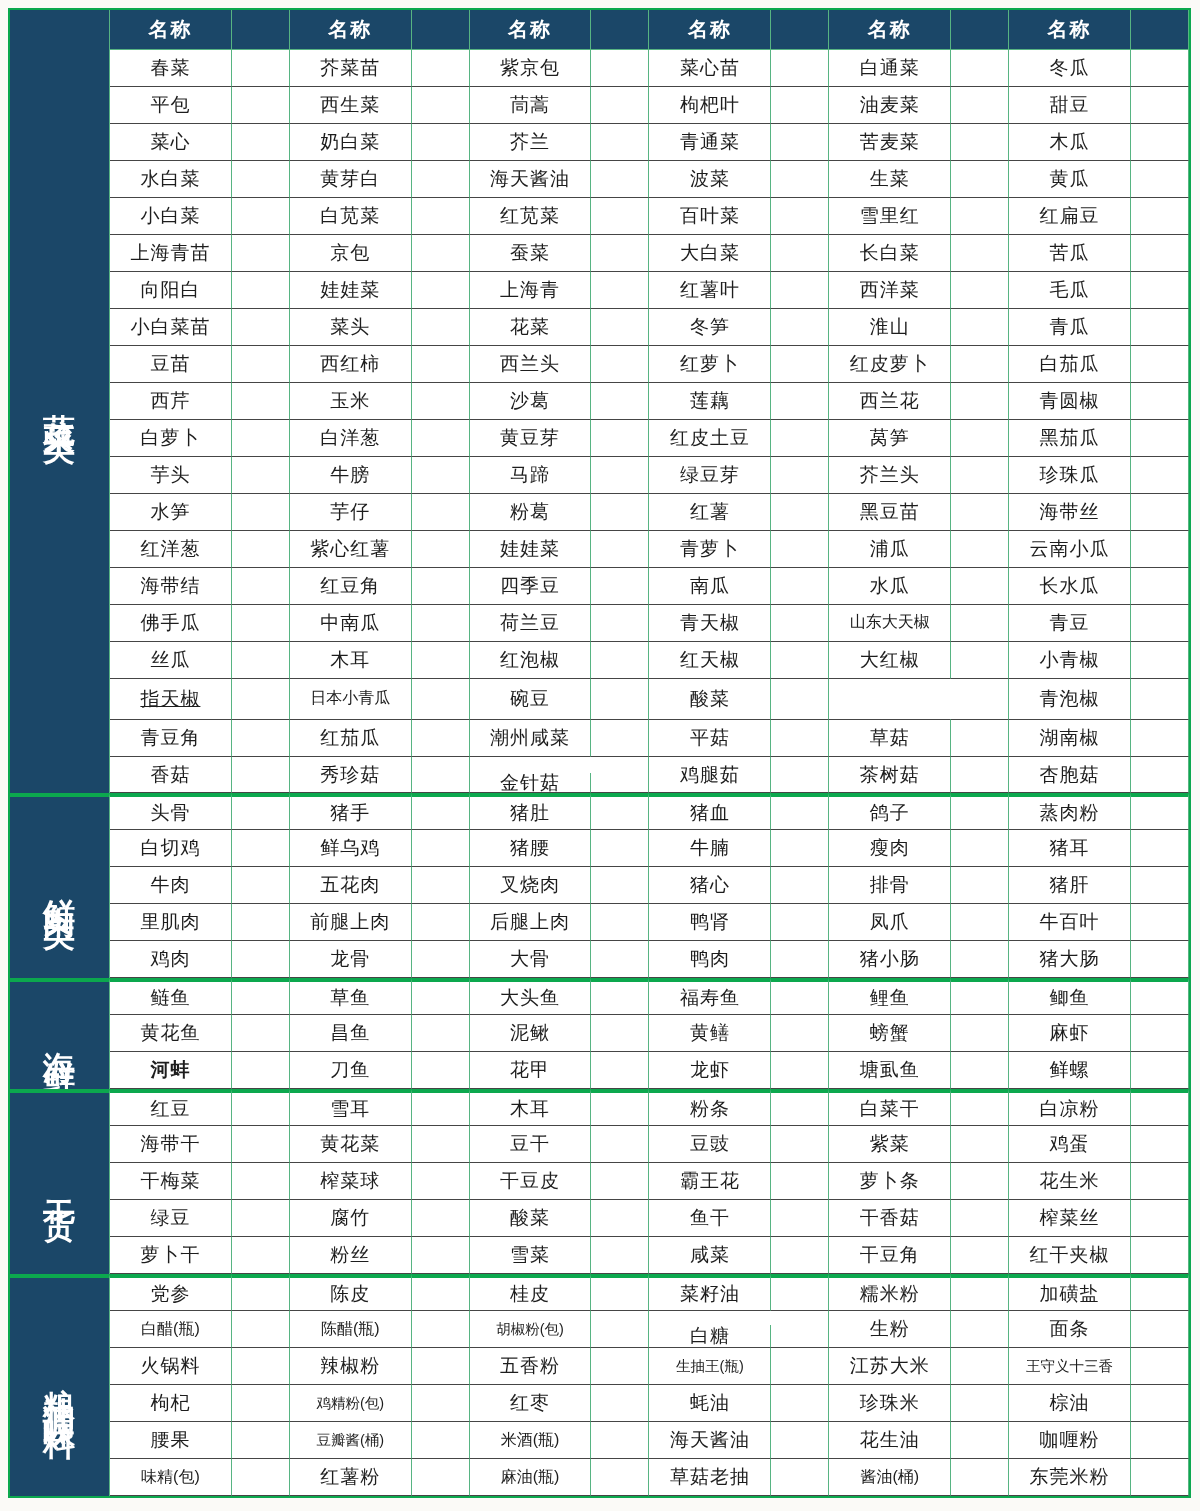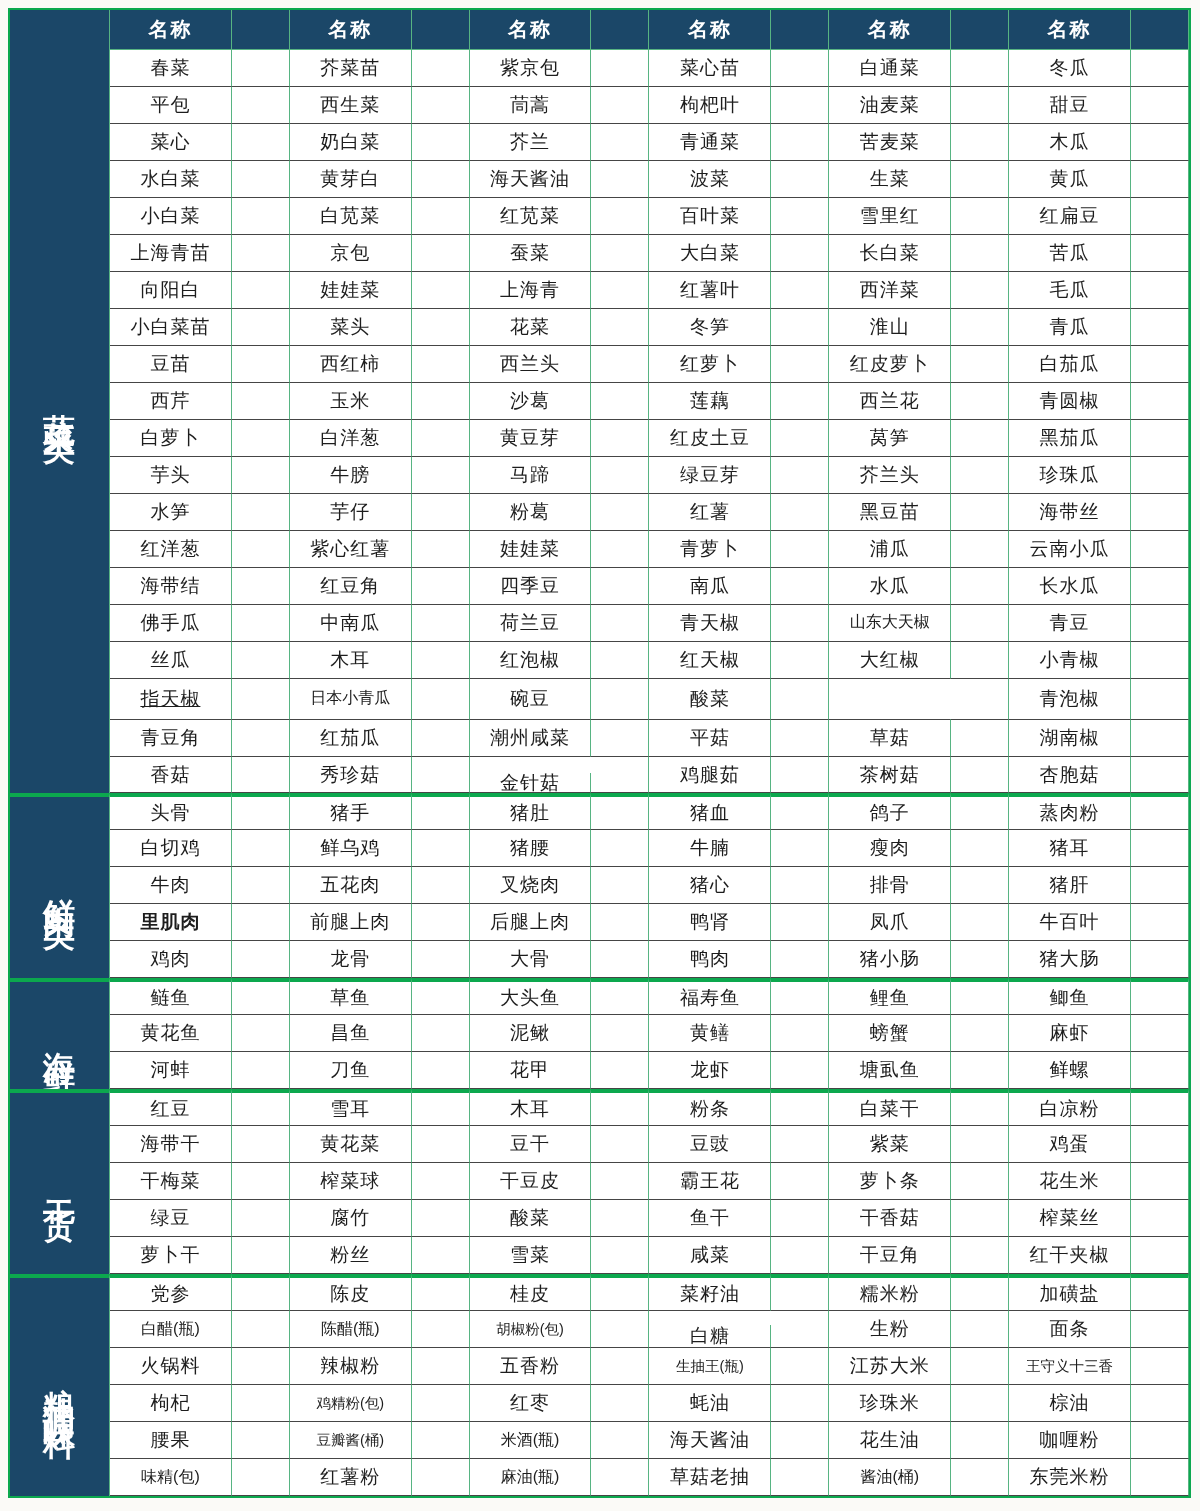--- a/index.html
+++ b/index.html
@@ -333,21 +333,21 @@
       <div class="cell" style="grid-area: 24 / 4;">五花肉</div>
       <div class="cell price-cell" style="grid-area: 24 / 5;"></div>
       <div class="cell" style="grid-area: 24 / 6;">叉烧肉</div>
       <div class="cell price-cell" style="grid-area: 24 / 7;"></div>
       <div class="cell" style="grid-area: 24 / 8;">猪心</div>
       <div class="cell price-cell" style="grid-area: 24 / 9;"></div>
       <div class="cell" style="grid-area: 24 / 10;">排骨</div>
       <div class="cell price-cell" style="grid-area: 24 / 11;"></div>
       <div class="cell" style="grid-area: 24 / 12;">猪肝</div>
       <div class="cell price-cell" style="grid-area: 24 / 13;"></div>
-      <div class="cell" style="grid-area: 25 / 2; font-weight: bold;">里肌肉</div>
+      <div class="cell" style="grid-area: 25 / 2;">里肌肉</div>
       <div class="cell price-cell" style="grid-area: 25 / 3;"></div>
       <div class="cell" style="grid-area: 25 / 4;">前腿上肉</div>
       <div class="cell price-cell" style="grid-area: 25 / 5;"></div>
       <div class="cell" style="grid-area: 25 / 6;">后腿上肉</div>
       <div class="cell price-cell" style="grid-area: 25 / 7;"></div>
       <div class="cell" style="grid-area: 25 / 8;">鸭肾</div>
       <div class="cell price-cell" style="grid-area: 25 / 9;"></div>
       <div class="cell" style="grid-area: 25 / 10;">凤爪</div>
       <div class="cell price-cell" style="grid-area: 25 / 11;"></div>
       <div class="cell" style="grid-area: 25 / 12;">牛百叶</div>
@@ -381,21 +381,21 @@
       <div class="cell" style="grid-area: 28 / 4;">昌鱼</div>
       <div class="cell price-cell" style="grid-area: 28 / 5;"></div>
       <div class="cell" style="grid-area: 28 / 6;">泥鳅</div>
       <div class="cell price-cell" style="grid-area: 28 / 7;"></div>
       <div class="cell" style="grid-area: 28 / 8;">黄鳝</div>
       <div class="cell price-cell" style="grid-area: 28 / 9;"></div>
       <div class="cell" style="grid-area: 28 / 10;">螃蟹</div>
       <div class="cell price-cell" style="grid-area: 28 / 11;"></div>
       <div class="cell" style="grid-area: 28 / 12;">麻虾</div>
       <div class="cell price-cell" style="grid-area: 28 / 13;"></div>
-      <div class="cell" style="grid-area: 29 / 2;">河蚌</div>
+      <div class="cell" style="grid-area: 29 / 2; font-weight: bold;">河蚌</div>
       <div class="cell price-cell" style="grid-area: 29 / 3;"></div>
       <div class="cell" style="grid-area: 29 / 4;">刀鱼</div>
       <div class="cell price-cell" style="grid-area: 29 / 5;"></div>
       <div class="cell" style="grid-area: 29 / 6;">花甲</div>
       <div class="cell price-cell" style="grid-area: 29 / 7;"></div>
       <div class="cell" style="grid-area: 29 / 8;">龙虾</div>
       <div class="cell price-cell" style="grid-area: 29 / 9;"></div>
       <div class="cell" style="grid-area: 29 / 10;">塘虱鱼</div>
       <div class="cell price-cell" style="grid-area: 29 / 11;"></div>
       <div class="cell" style="grid-area: 29 / 12;">鲜螺</div>

